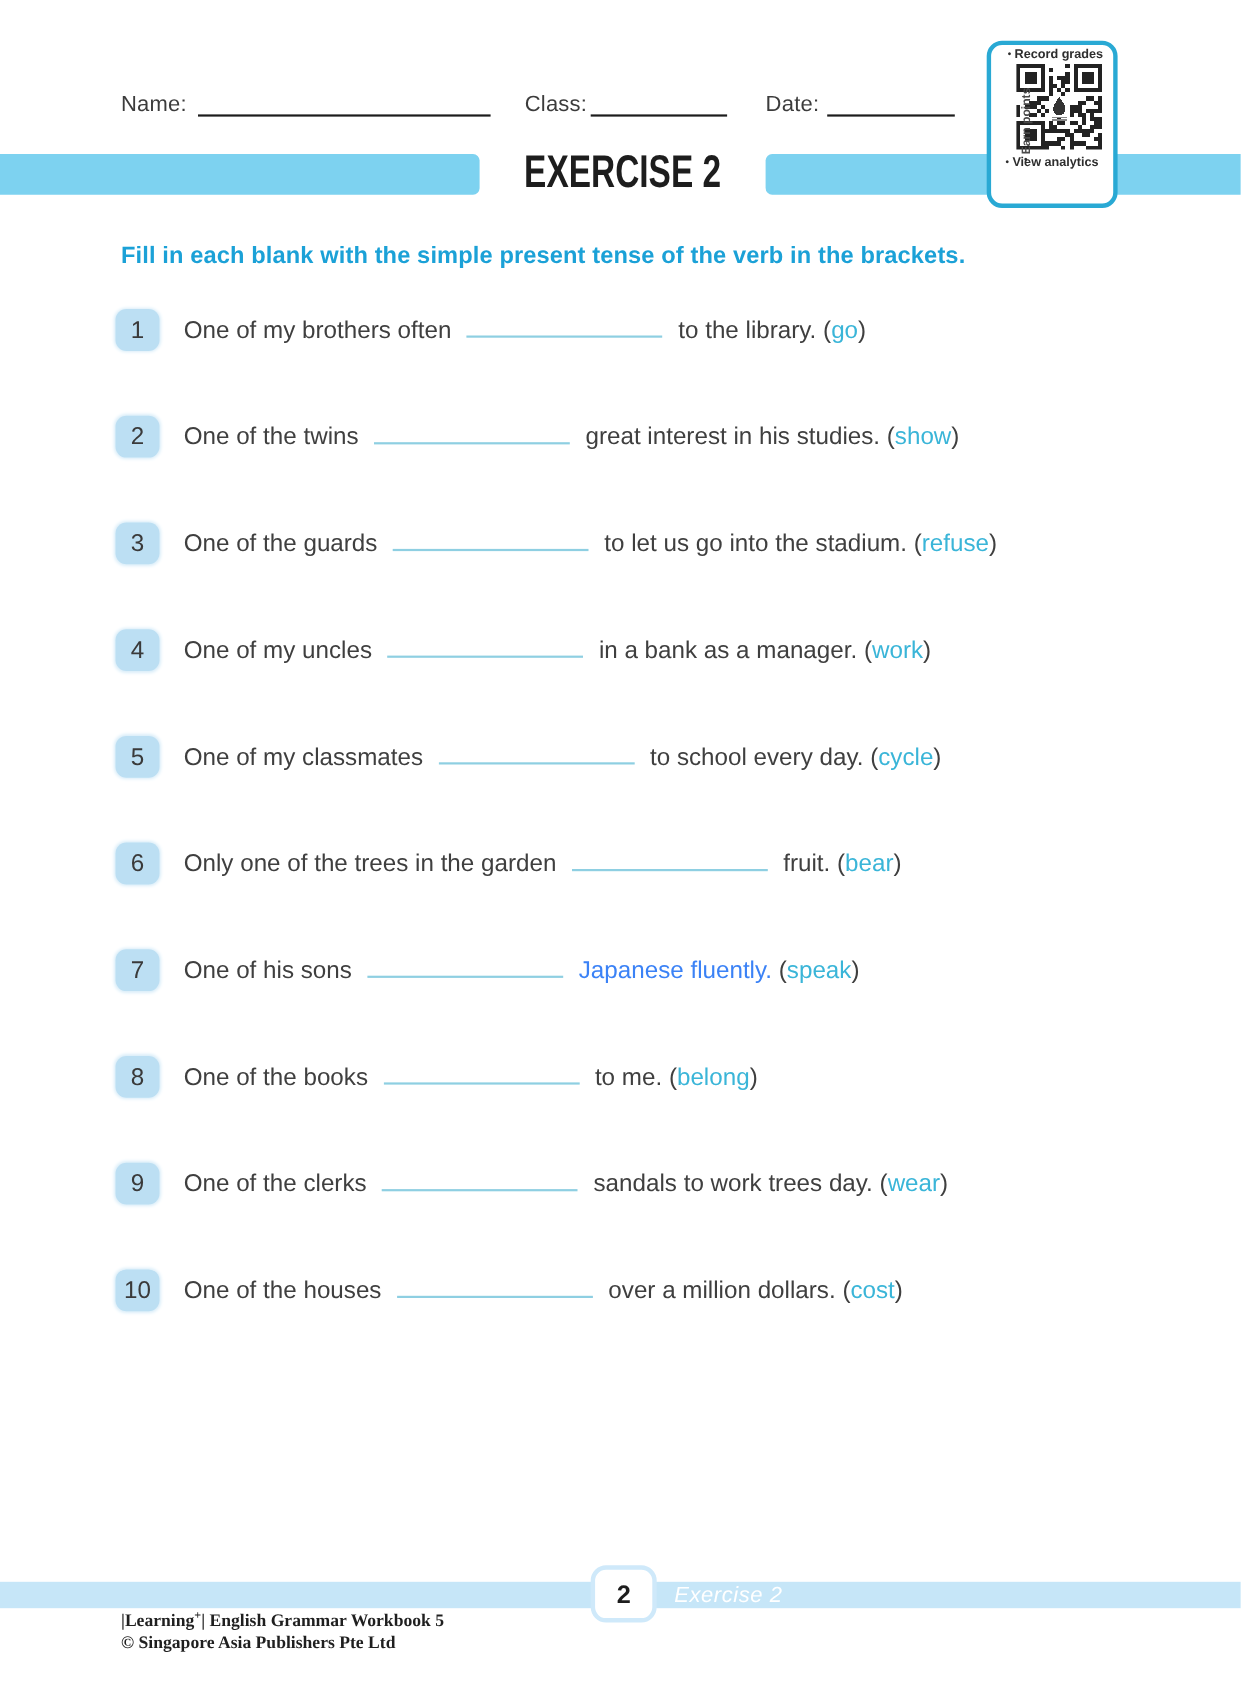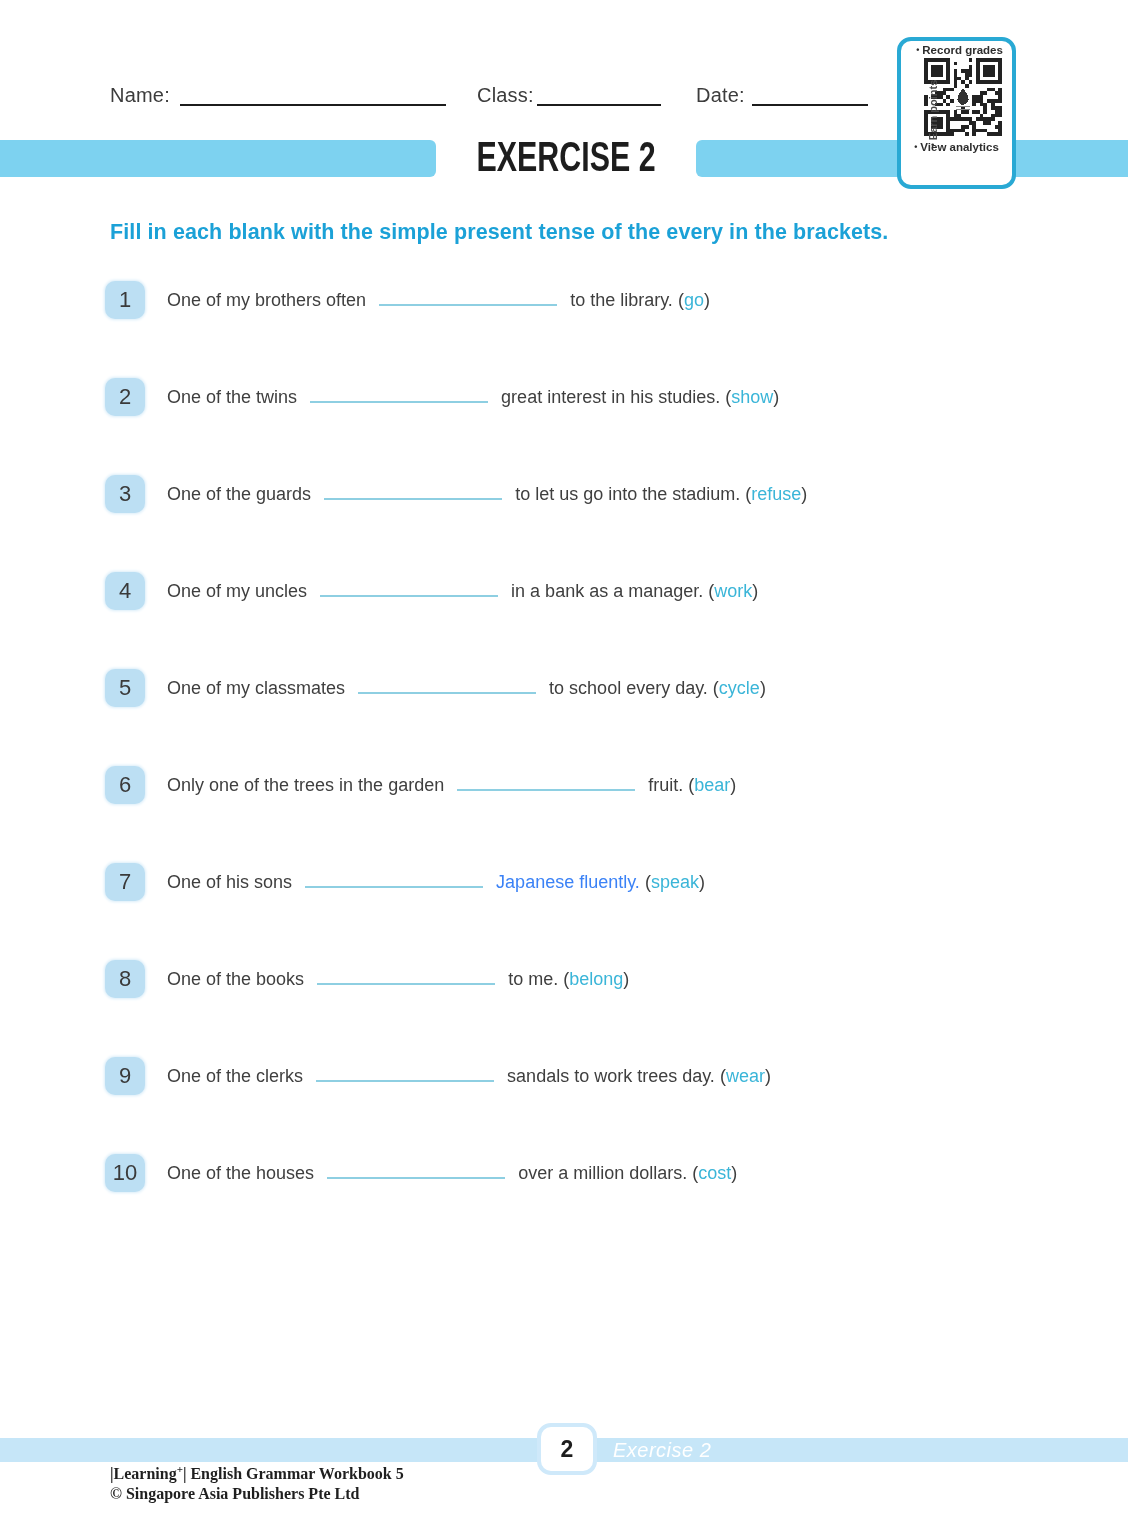--- a/index.html
+++ b/index.html
@@ -60,21 +60,21 @@
 
   
   .questions { position:absolute; left:105px; top:281px; width:960px; }
   .q-row { display:flex; align-items:flex-start; height:38px; margin-bottom:59px; }
   .q-badge {
     flex:0 0 40px; width:40px; height:38px; border-radius:10px;
     background:#bcdff3; display:flex; align-items:center; justify-content:center;
     box-shadow:0 0 3px 1px #d9edf9;
   }
   .q-num { font-size:22px; color:#3a3a3a; }
-  .q-line { margin-left:22px; font-size:18px; line-height:38px; color:#3f3f3f; white-space:nowrap; }
+  .q-line { margin-left:22px; font-size:22px; line-height:38px; color:#3f3f3f; white-space:nowrap; }
   .q-blank {
     display:inline-block; width:178px; height:24px;
     border-bottom:2px solid #8ecfe2; margin:0 8px; vertical-align:baseline;
   }
   .q-verb { color:#3ab5d8; }
   .q-paren { color:#3f3f3f; }
   .q-post-bold { font-weight:400; color:#3b82f6; }
 
   
   .footer-bar {
@@ -333,21 +333,21 @@
         <rect x="8.6" y="13.6" width="3.8" height="0.35" fill="#888888"></rect>
       </svg>
   </div>
   <div class="qr-bottom-label"><span class="qr-bullet">•</span><span>View analytics</span></div>
 </div>
 
 <div class="title-bar-left"></div>
 <div class="title-bar-right"></div>
 <div class="page-title">EXERCISE 2</div>
 
-<div class="instruction">Fill in each blank with the simple present tense of the every in the brackets.</div>
+<div class="instruction">Fill in each blank with the simple present tense of the verb in the brackets.</div>
 
 <div class="questions" id="questions">
   <div class="q-row">
     <div class="q-badge">
       <span class="q-num">1</span>
     </div>
     <div class="q-line">
       <span class="q-pre">One of my brothers often</span>
       <span class="q-blank"></span>
       <span class="q-post">to the library.</span>

